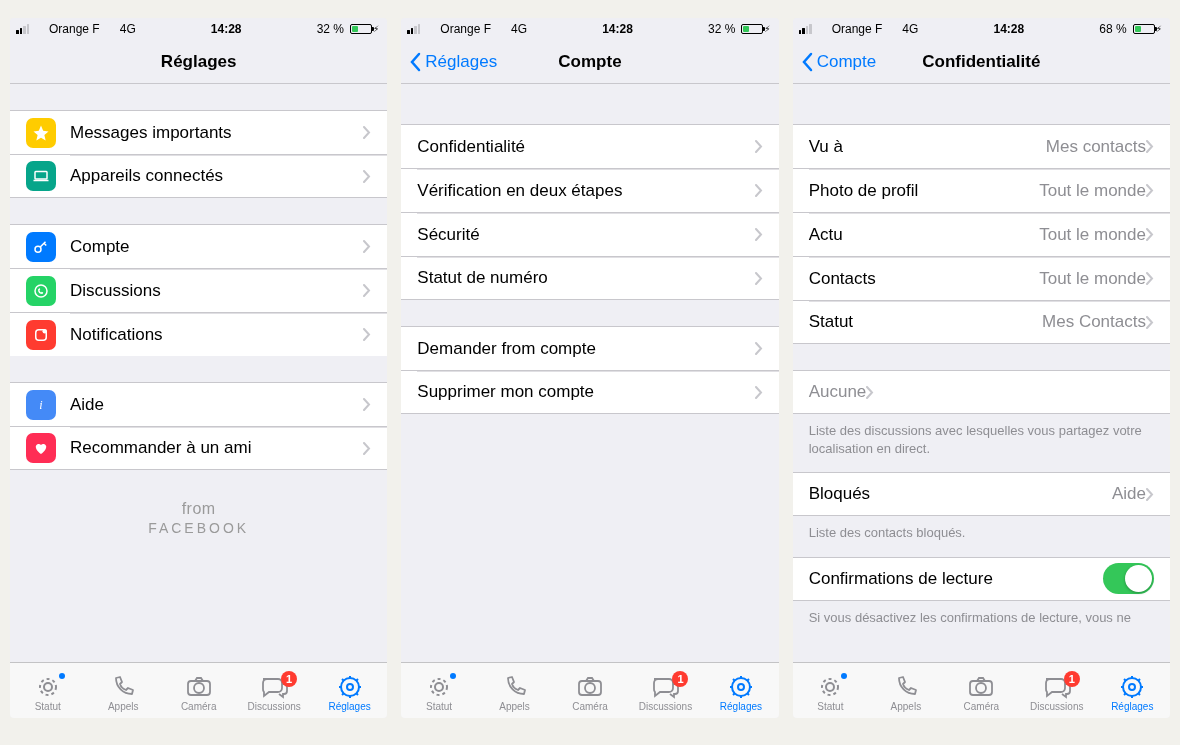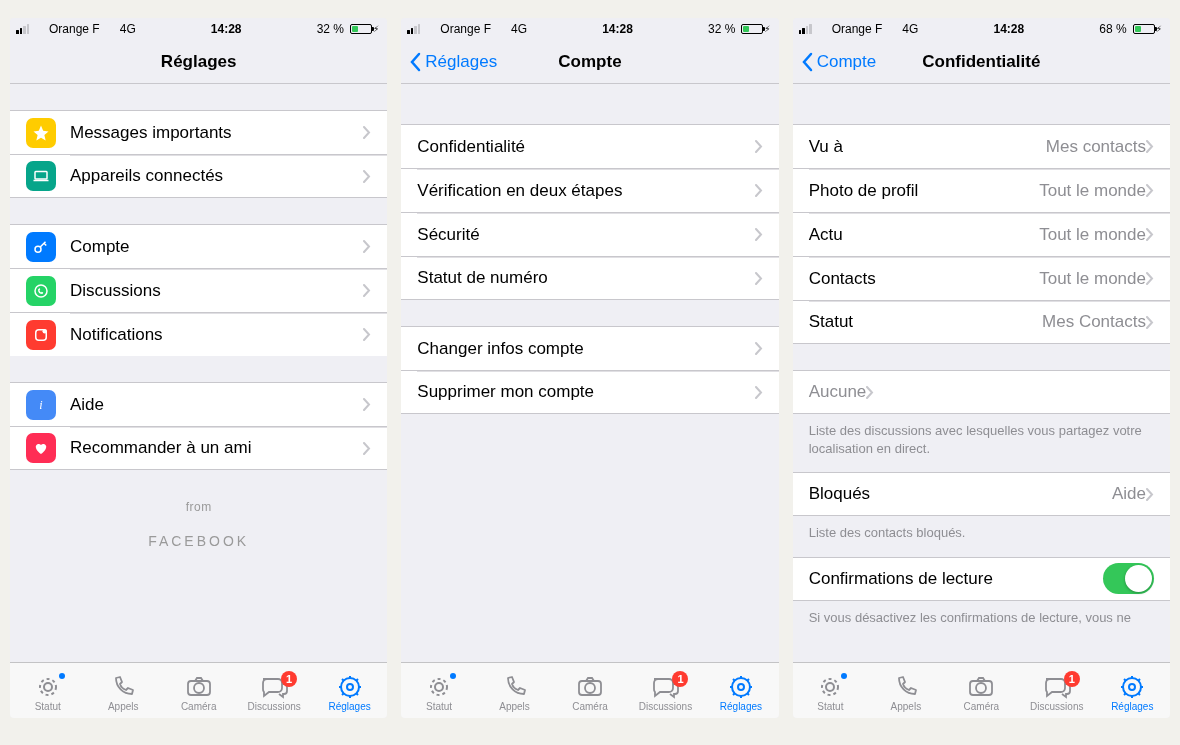--- a/index.html
+++ b/index.html
@@ -132,22 +132,22 @@
     color:var(--text-grey);
     padding:8px 16px 4px;
     line-height:1.4;
   }
 
   .from-fb{
     text-align:center;
     padding:30px 0 4px;
     color:#9a9a9a;
   }
-  .from-fb .from{font-size:12px;letter-spacing:0.5px;}
-  .from-fb .fb{font-size:14px;letter-spacing:3px;font-weight:400;margin-top:19px;}
+  .from-fb .from{font-size:16px;letter-spacing:0.5px;}
+  .from-fb .fb{font-size:14px;letter-spacing:3px;font-weight:400;margin-top:2px;}
 
   
   .switch{
     width:51px;height:31px;border-radius:16px;background:var(--green);position:relative;flex-shrink:0;
   }
   .switch::after{
     content:"";position:absolute;right:2px;top:2px;width:27px;height:27px;border-radius:50%;background:#fff;box-shadow:0 1px 3px rgba(0,0,0,0.3);
   }
 
   
@@ -472,21 +472,21 @@
         <span class="chev">
             <svg viewBox="0 0 8 13">
               <path d="M1 1l5 5.5L1 12" stroke="#c7c7cc" stroke-width="2" fill="none" stroke-linecap="round"></path>
             </svg>
           </span>
       </div>
 
       <div class="group-spacer"></div>
 
       <div class="cell group-top">
-        <div class="cell-label">Changer infos compte</div>
+        <div class="cell-label">Demander from compte</div>
         <span class="chev">
             <svg viewBox="0 0 8 13">
               <path d="M1 1l5 5.5L1 12" stroke="#c7c7cc" stroke-width="2" fill="none" stroke-linecap="round"></path>
             </svg>
           </span>
       </div>
       <div class="cell group-bottom">
         <div class="cell-label">Supprimer mon compte</div>
         <span class="chev">
             <svg viewBox="0 0 8 13">

